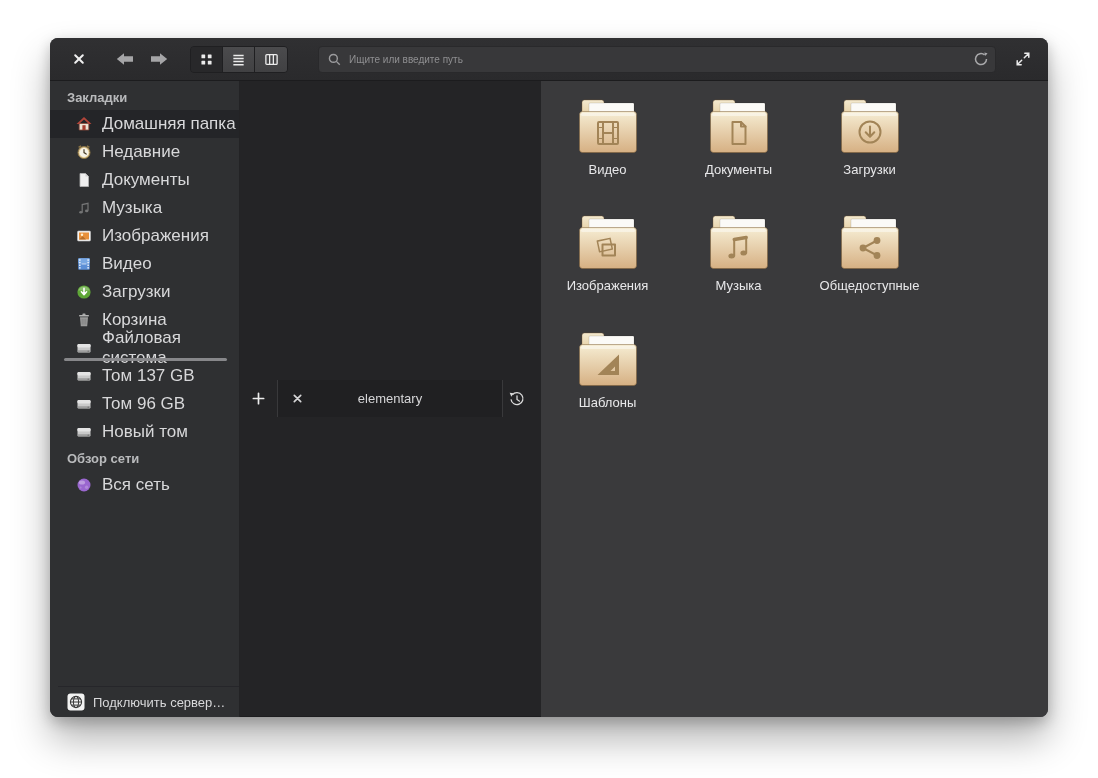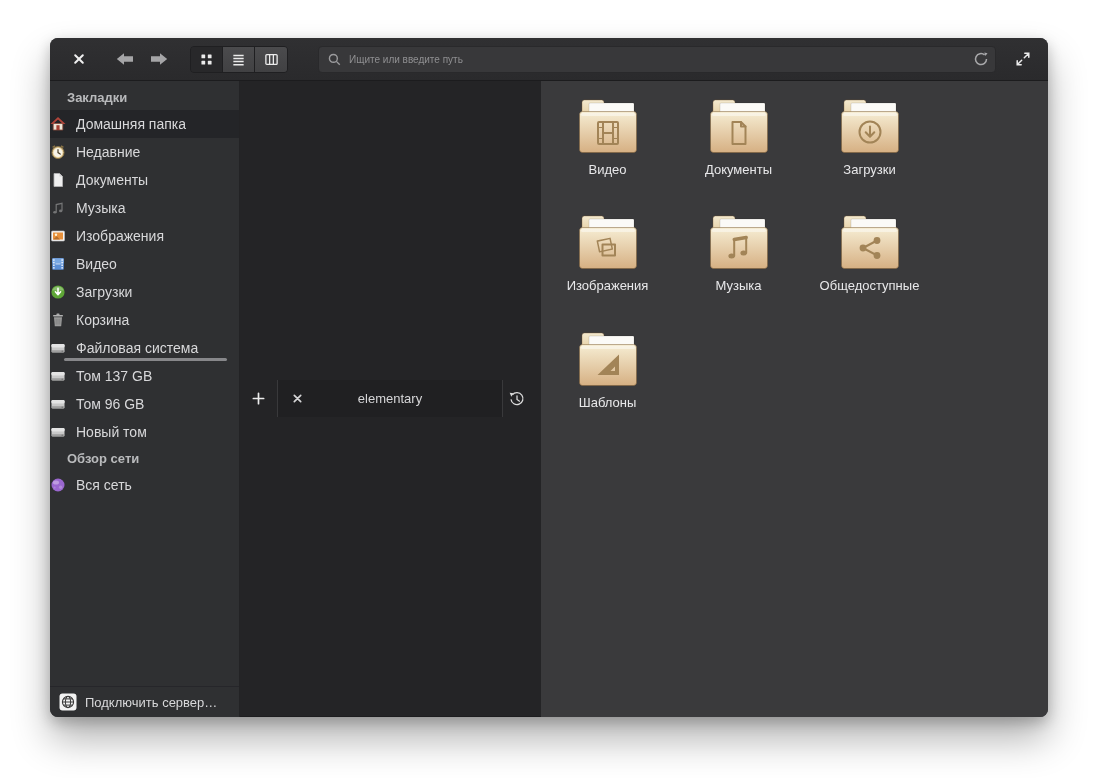--- a/index.html
+++ b/index.html
@@ -47,30 +47,30 @@
   .expand-btn { width: 30px; height: 28px; margin-left: 12px; }
 
   
   .content { flex: 1; display: flex; min-height: 0; }
   .sidebar {
     flex: 0 0 190px; width: 190px; background: #2f3032;
     border-right: 1px solid #232325; display: flex; flex-direction: column;
   }
   .sidebar-scroll { flex: 1; padding-top: 4px; overflow: hidden; }
   .section-header { height: 25px; display: flex; align-items: center; padding-left: 17px; font-size: 13px; font-weight: bold; color: #b9babc; }
-  .side-item { height: 28px; display: flex; align-items: center; padding-left: 0; gap: 10px; font-size: 14px; color: #d8d8da; position: relative; }
+  .side-item { height: 28px; display: flex; align-items: center; padding-left: 26px; gap: 10px; font-size: 17px; color: #d8d8da; position: relative; }
   .side-item.selected { background: #242528; }
   .side-item .si { width: 16px; height: 16px; flex: 0 0 16px; display: flex; }
   .si svg { width: 100%; height: 100%; }
   .usage-bar { position: absolute; left: 14px; right: 12px; bottom: 1px; height: 3px; background: #87878a; border-radius: 2px; overflow: hidden; }
   .usage-fill { height: 100%; background: #eeeeef; }
   .sidebar-footer {
     flex: 0 0 31px; border-top: 1px solid #26262a;
     display: flex; align-items: center; gap: 8px; padding: 0 9px;
-    font-size: 13px; color: #d8d8da;
+    font-size: 13px; color: #d8d8da; margin-left: 8px;
   }
   .main { flex: 1; display: flex; flex-direction: row; min-width: 0; background: #3a3a3c; }
   .tabbar { flex: 0 0 37px; background: #242426; border-bottom: 1px solid #1d1d1f; display: flex; align-items: center; }
   .newtab-btn { width: 30px; height: 30px; margin-left: 3px; }
   .tab {
     width: 226px; height: 37px; margin-left: 4px; background: #202022;
     border-left: 1px solid #39393b; border-right: 1px solid #39393b;
     position: relative; display: flex; align-items: center;
   }
   .tab-close { position: absolute; left: 10px; width: 18px; height: 18px; }

